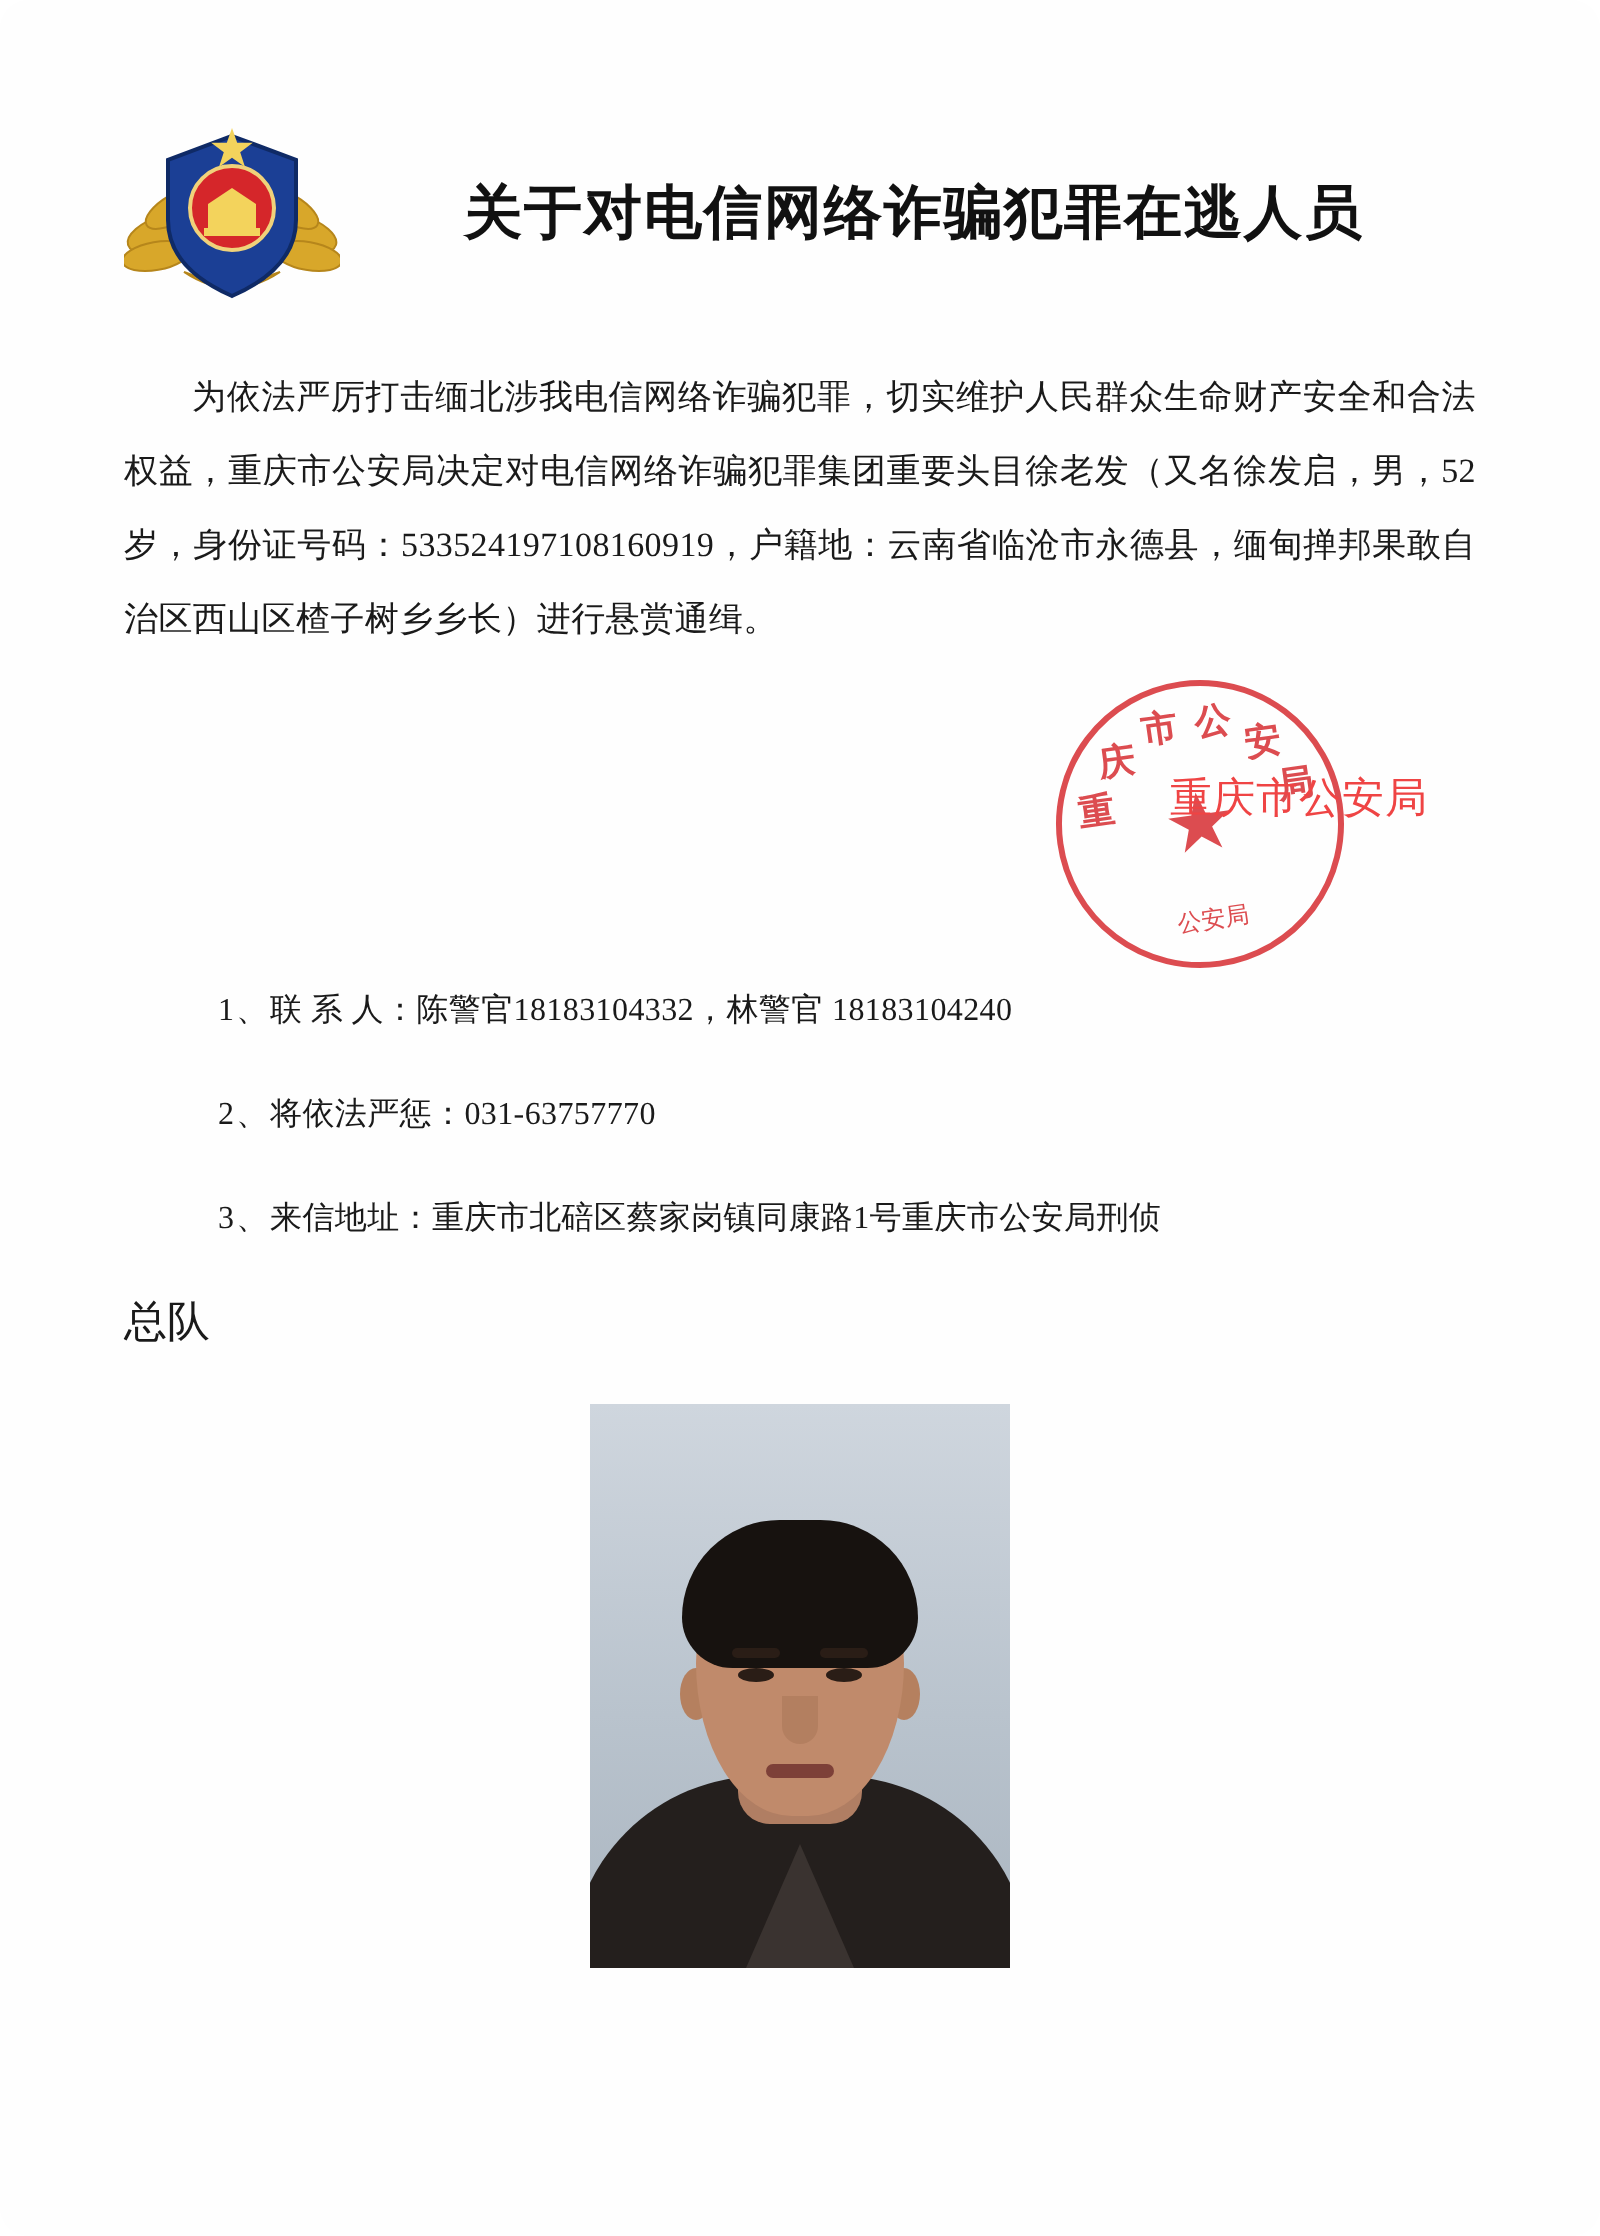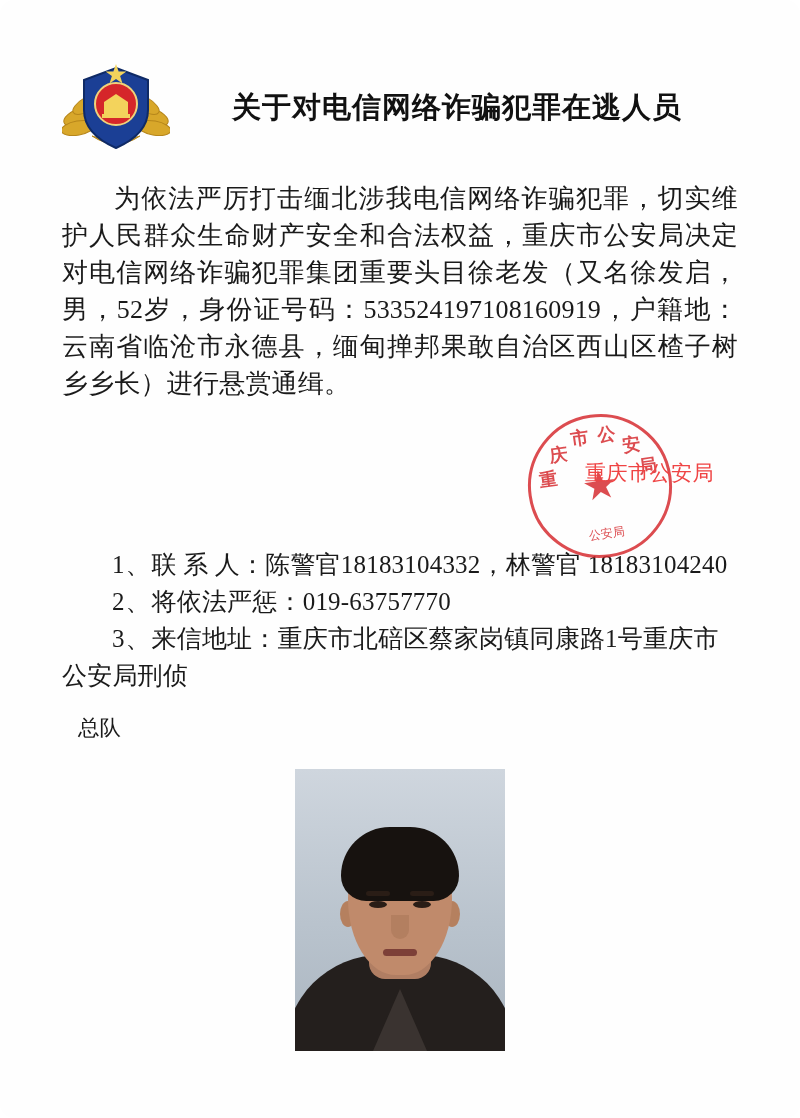--- a/index.html
+++ b/index.html
@@ -59,21 +59,21 @@
   .title-line.second {
     letter-spacing: 1px;
   }
 
   
   .body-text {
     padding: 18px 62px 0 62px;
     box-sizing: border-box;
   }
   .para {
-    font-size: 26px;
+    font-size: 17px;
     line-height: 37px;
     text-align: justify;
     text-justify: inter-ideograph;
     text-indent: 2em;
     margin: 0 0 2px 0;
     letter-spacing: 0.2px;
   }
 
   
   .sign-area {
@@ -152,31 +152,31 @@
     line-height: 34px;
     color: #111;
   }
 
   
   .contacts {
     padding: 6px 62px 0 62px;
     box-sizing: border-box;
   }
   .contact-row {
-    font-size: 25px;
+    font-size: 16px;
     line-height: 37px;
     text-indent: 2em;
-    margin: 0;
+    margin: 15px;
     letter-spacing: 0.2px;
   }
   .contact-row .idx { letter-spacing: 1px; }
   .contact-cont {
     font-size: 21.5px;
     line-height: 37px;
-    margin: 16px;
+    margin: 0;
     text-indent: 0;
   }
 
   
   .photo-wrap {
     margin-top: 22px;
     text-align: center;
   }
   .photo {
     width: 210px;
@@ -344,21 +344,21 @@
       </div>
     </div>
     <div class="issuer">重庆市公安局</div>
   </div>
 
   <div class="contacts">
     <p class="contact-row">
       <span class="idx">1、</span><span>联 系 人：</span><span>陈警官18183104332，林警官 18183104240</span>
     </p>
     <p class="contact-row">
-      <span class="idx">2、</span><span>将依法严惩：</span><span>019-63757770</span>
+      <span class="idx">2、</span><span>将依法严惩：</span><span>031-63757770</span>
     </p>
     <p class="contact-row">
       <span class="idx">3、</span><span>来信地址：</span><span>重庆市北碚区蔡家岗镇同康路1号重庆市公安局刑侦</span>
     </p>
     <p class="contact-cont">总队</p>
   </div>
 
   <div class="photo-wrap">
     <div class="photo">
       <div class="ph-shoulders"></div>

